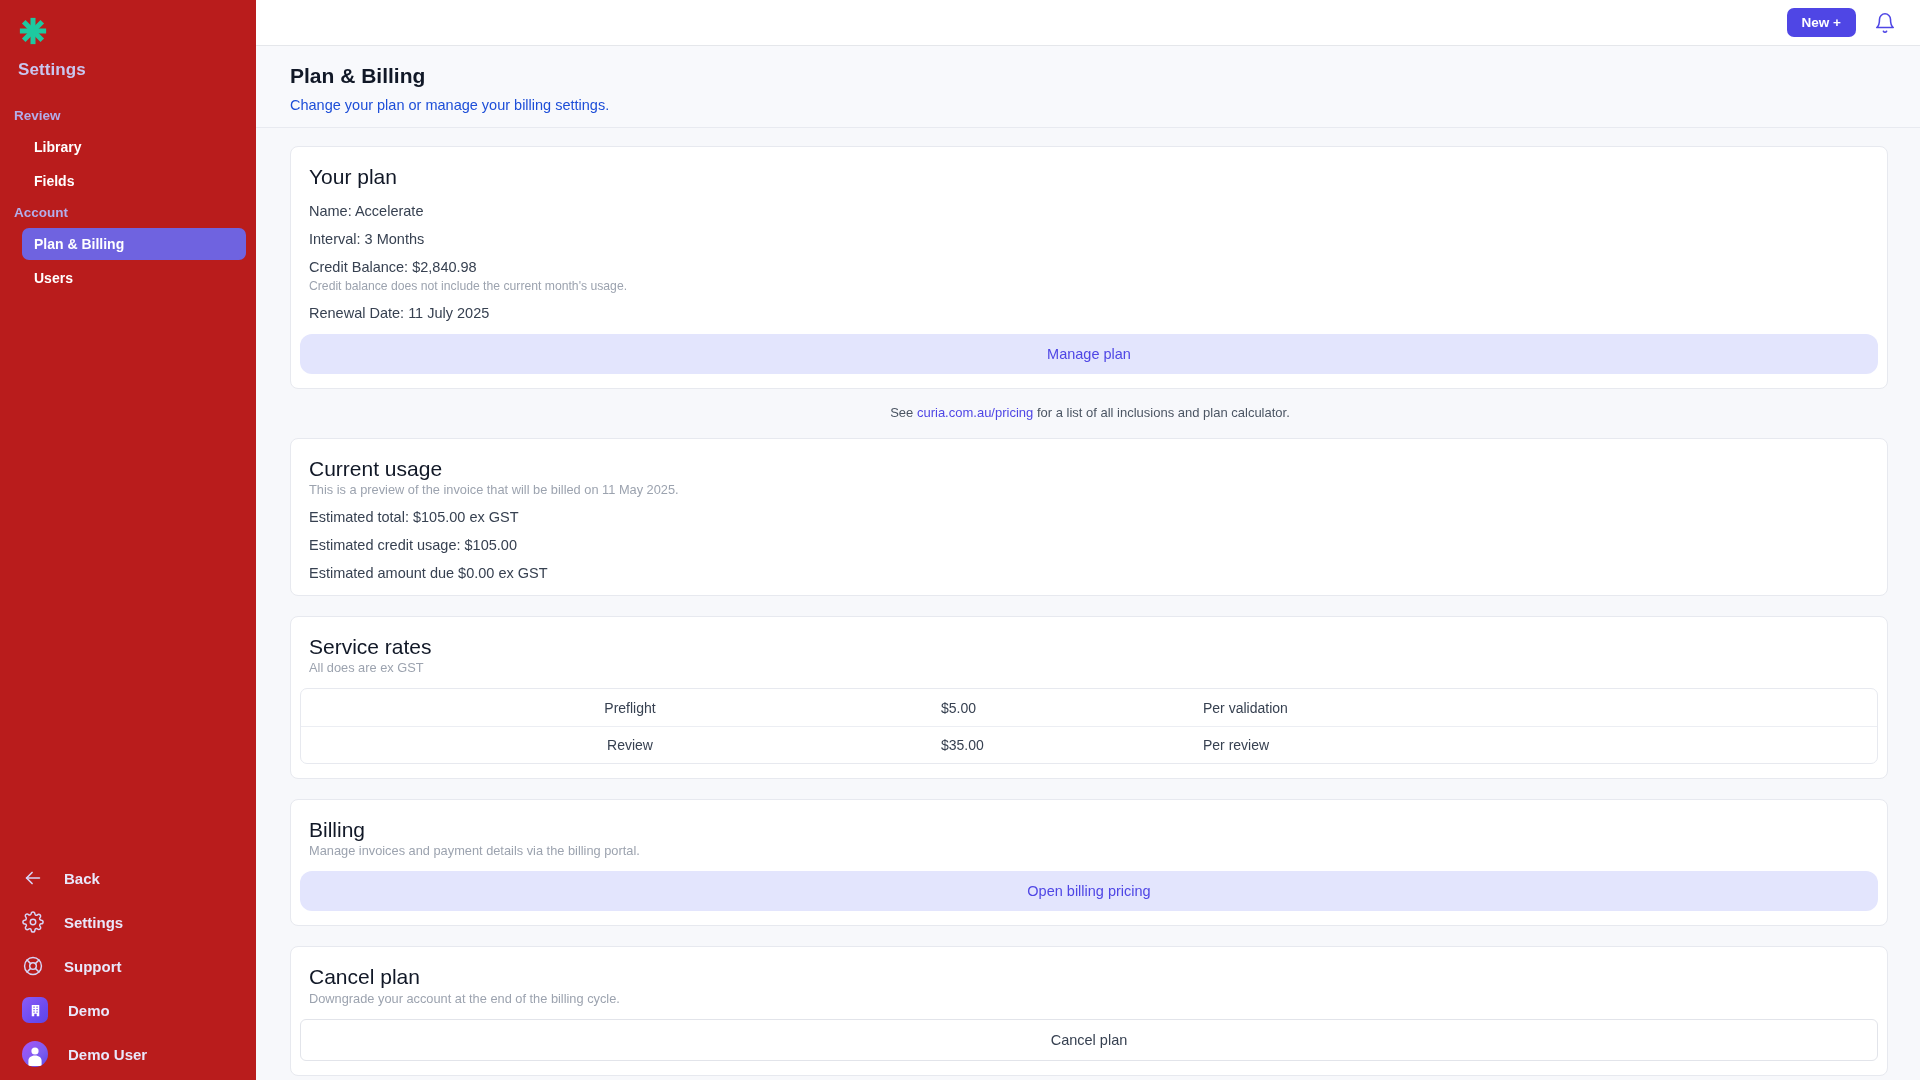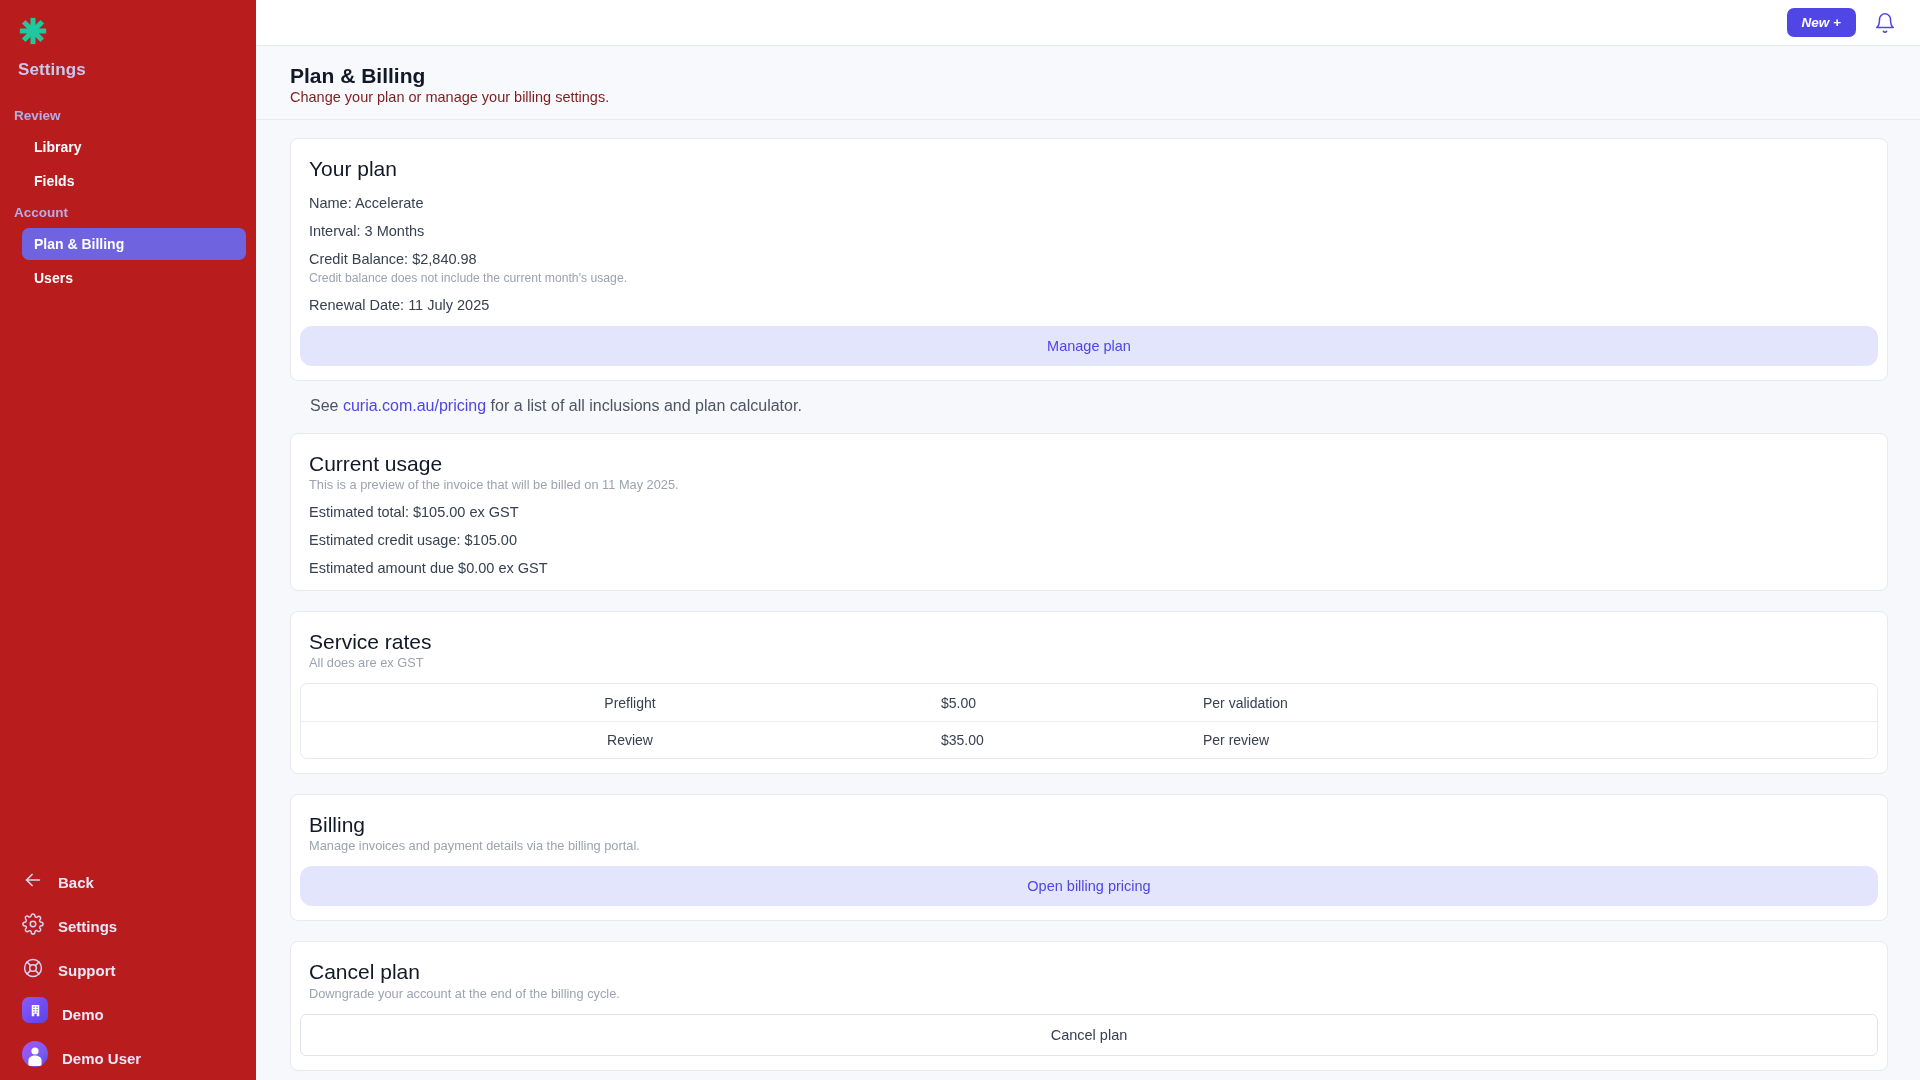--- a/index.html
+++ b/index.html
@@ -41,21 +41,21 @@
     font-size:14px; font-weight:bold;
     color:#ffffff;
     cursor:pointer; line-height:1;
   }
   .nav-item.active { background:#6f63e0; }
 
   .sidebar-spacer { flex:1 1 auto; }
 
   .bottom-nav { padding:0 0 4px 0; }
   .bottom-item {
-    display:flex; align-items:flex-end; gap:14px;
+    display:flex; align-items:center; gap:20px;
     padding:9px 0 9px 22px;
     font-size:15px; font-weight:bold; color:#e9e7fa;
     cursor:pointer;
     height:44px;
   }
   .bottom-item .ico { width:22px; height:22px; flex:0 0 22px; display:block; }
   .sq-icon {
     width:26px; height:26px; border-radius:7px; flex:0 0 26px;
     background:linear-gradient(135deg,#8b5cf6 0%,#6d4bf0 60%,#5b46e8 100%);
     display:flex; align-items:center; justify-content:center;
@@ -79,35 +79,35 @@
     background:#ffffff;
     border-bottom:1px solid #e5e7eb;
     display:flex; align-items:center; justify-content:flex-end;
     padding-right:22px; gap:16px;
   }
   .new-btn {
     background:#4f46e5; color:#fff;
     border:none; border-radius:7px;
     font-family:"Liberation Sans", sans-serif;
     font-size:13.5px; font-weight:bold;
-    padding:8px 15px; cursor:pointer; line-height:1;font-style:italic;
+    padding:8px 15px; cursor:pointer; line-height:1;
   }
   .bell-btn {
     width:26px; height:26px; cursor:pointer;
     display:flex; align-items:center; justify-content:center;
     background:none; border:none;
   }
 
   .page-head {
     background:#f8f9fc;
     border-bottom:1px solid #e8eaf0;
     padding:16px 0 14px 34px;
   }
   .page-title { font-size:21px; font-weight:bold; color:#111827; line-height:1.3; }
-  .page-sub { font-size:14.5px; color:#7f1d1d; margin-top:0; }
+  .page-sub { font-size:14.5px; color:#1d4ed8; margin-top:8px; }
 
   .content {
     flex:1 1 auto; overflow:hidden;
     padding:18px 32px 10px 34px;
   }
 
   .card {
     background:#ffffff;
     border:1px solid #e7e9ef;
     border-radius:8px;
@@ -141,22 +141,23 @@
     display:block; width:100%;
     background:#ffffff; color:#374151;
     border:1px solid #e2e4ea; border-radius:6px;
     font-family:"Liberation Sans", sans-serif;
     font-size:14.5px;
     padding:12px 0; margin-top:13px;
     text-align:center; cursor:pointer;
   }
 
   .link-line {
-    font-size:16px; color:#4b5563;
-    margin:-4px 0 18px 20px;
+    font-size:13px; color:#4b5563;
+    margin:-4px 0 18px 2px;
+    text-align:center;
   }
   .link-line a { color:#4f46e5; text-decoration:none; cursor:pointer; }
 
   
   .rates {
     margin-top:13px;
     border:1px solid #e7e9ef; border-radius:7px;
     overflow:hidden;
   }
   .rate-row {

